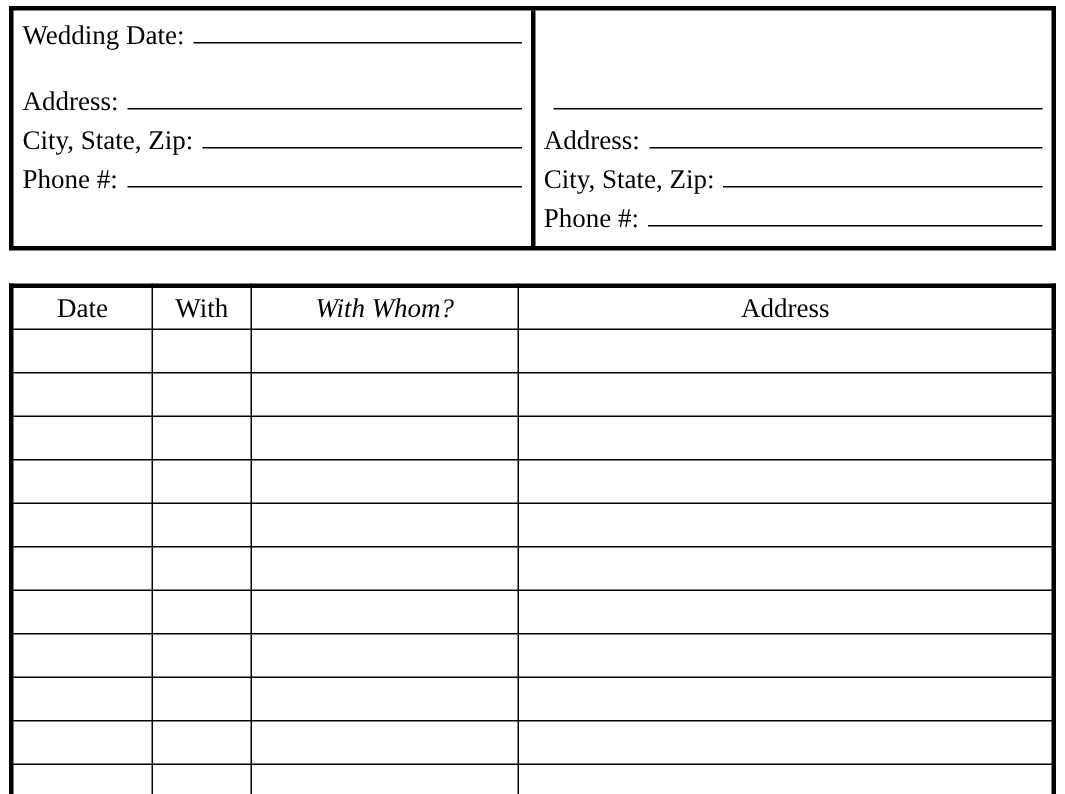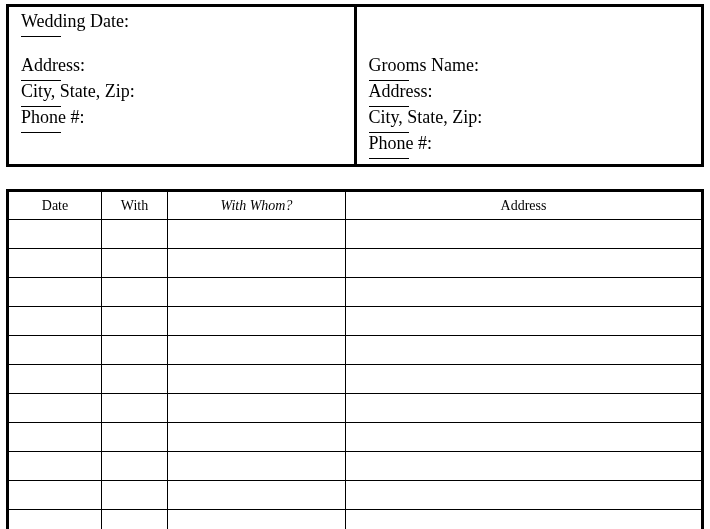--- a/index.html
+++ b/index.html
@@ -20,21 +20,20 @@
       border-right: 3px solid #000;
       padding: 4px 6px;
       flex: 1;
     }
     .top-col:last-child { border-right: none; }
     .field-row {
       display: flex;
       align-items: baseline;
       height: 26px;
       white-space: nowrap;
-      flex-direction: column;
     }
     .field-label { flex: 0 0 auto; }
     .underline {
       flex: 1 1 auto;
       border-bottom: 1px solid #000;
       margin-left: 6px;
       height: 18px;
       min-width: 40px;
     }
     .spacer { height: 18px; }
@@ -45,21 +44,21 @@
       width: 698px;
       border-collapse: collapse;
     }
     .schedule th, .schedule td {
       border: 1px solid #000;
       height: 29px;
       font-weight: normal;
       text-align: center;
       vertical-align: middle;
     }
-    .schedule th { font-size: 14px; }
+    .schedule th { font-size: 18px; }
     .col-date { width: 94px; }
     .col-time { width: 66px; }
     .col-whom { width: 178px; font-style: italic; }
     .col-loc  { width: auto; }
   </style>
 </head>
 <body>
 
 <div class="top-box">
   <div class="top-col">
@@ -80,21 +79,20 @@
       <span class="field-label">Phone #:</span>
       <span class="underline"></span>
     </div>
   </div>
   <div class="top-col">
     <div class="field-row" style="visibility:hidden">
       <span>&nbsp;</span>
     </div>
     <div class="spacer"></div>
     <div class="field-row">
-      <span class="field-label">Grooms Name:</span>
       <span class="underline"></span>
     </div>
     <div class="field-row">
       <span class="field-label">Address:</span>
       <span class="underline"></span>
     </div>
     <div class="field-row">
       <span class="field-label">City, State, Zip:</span>
       <span class="underline"></span>
     </div>

